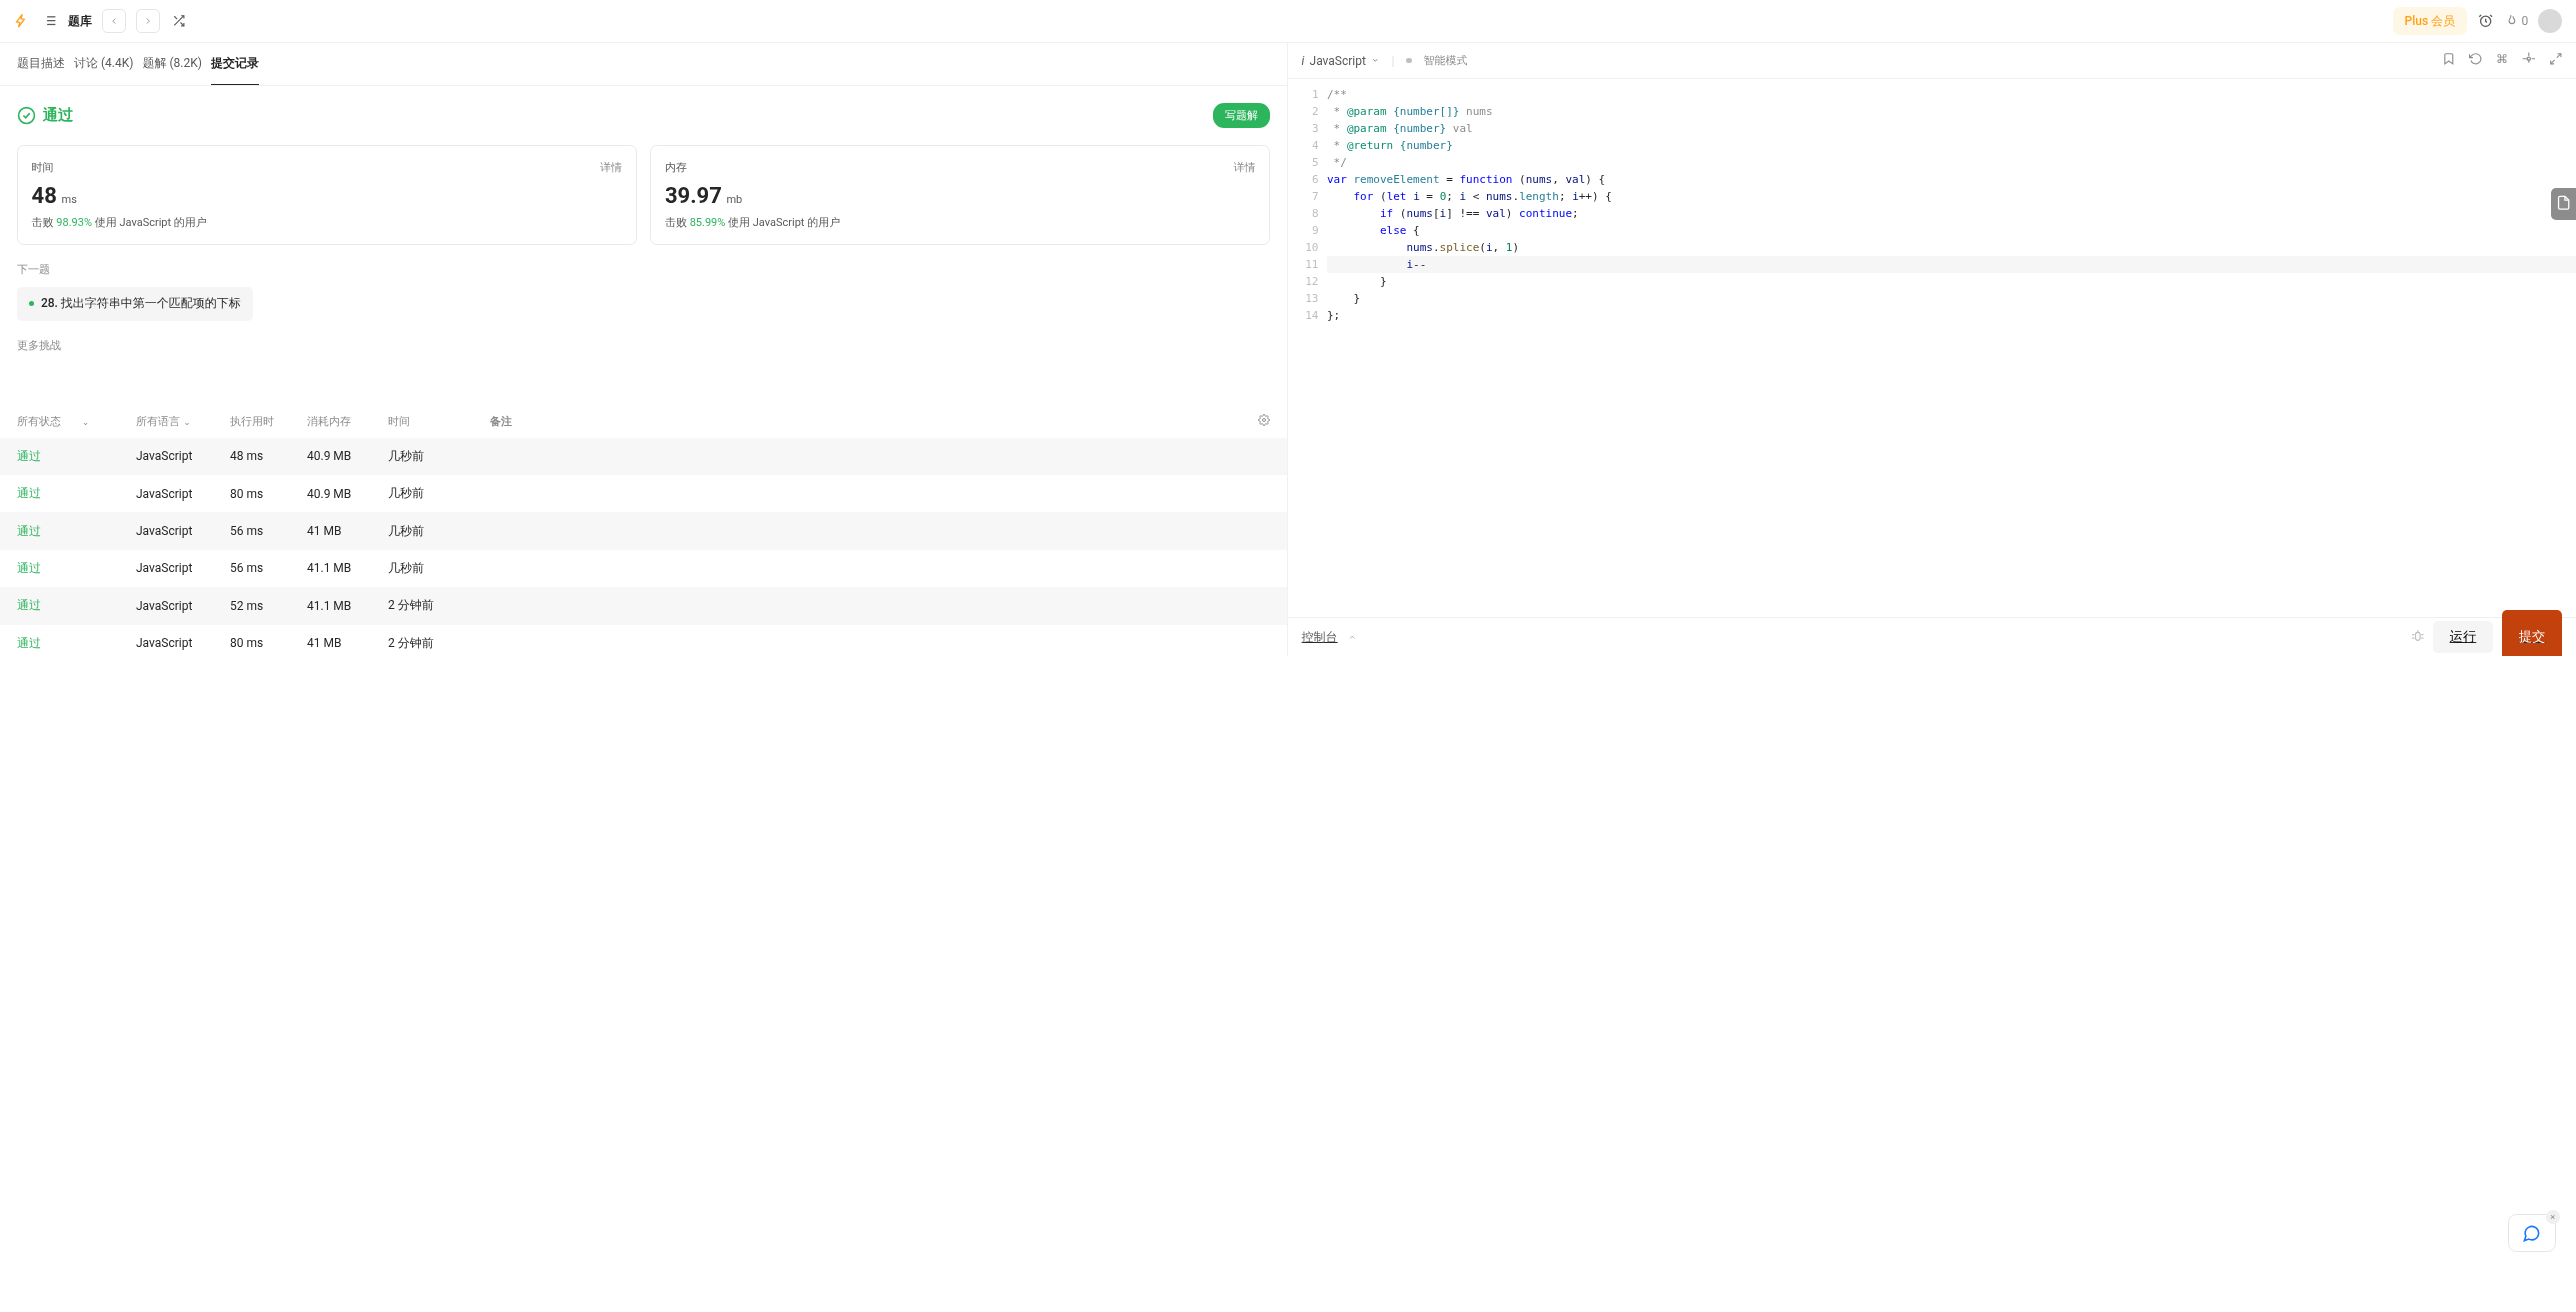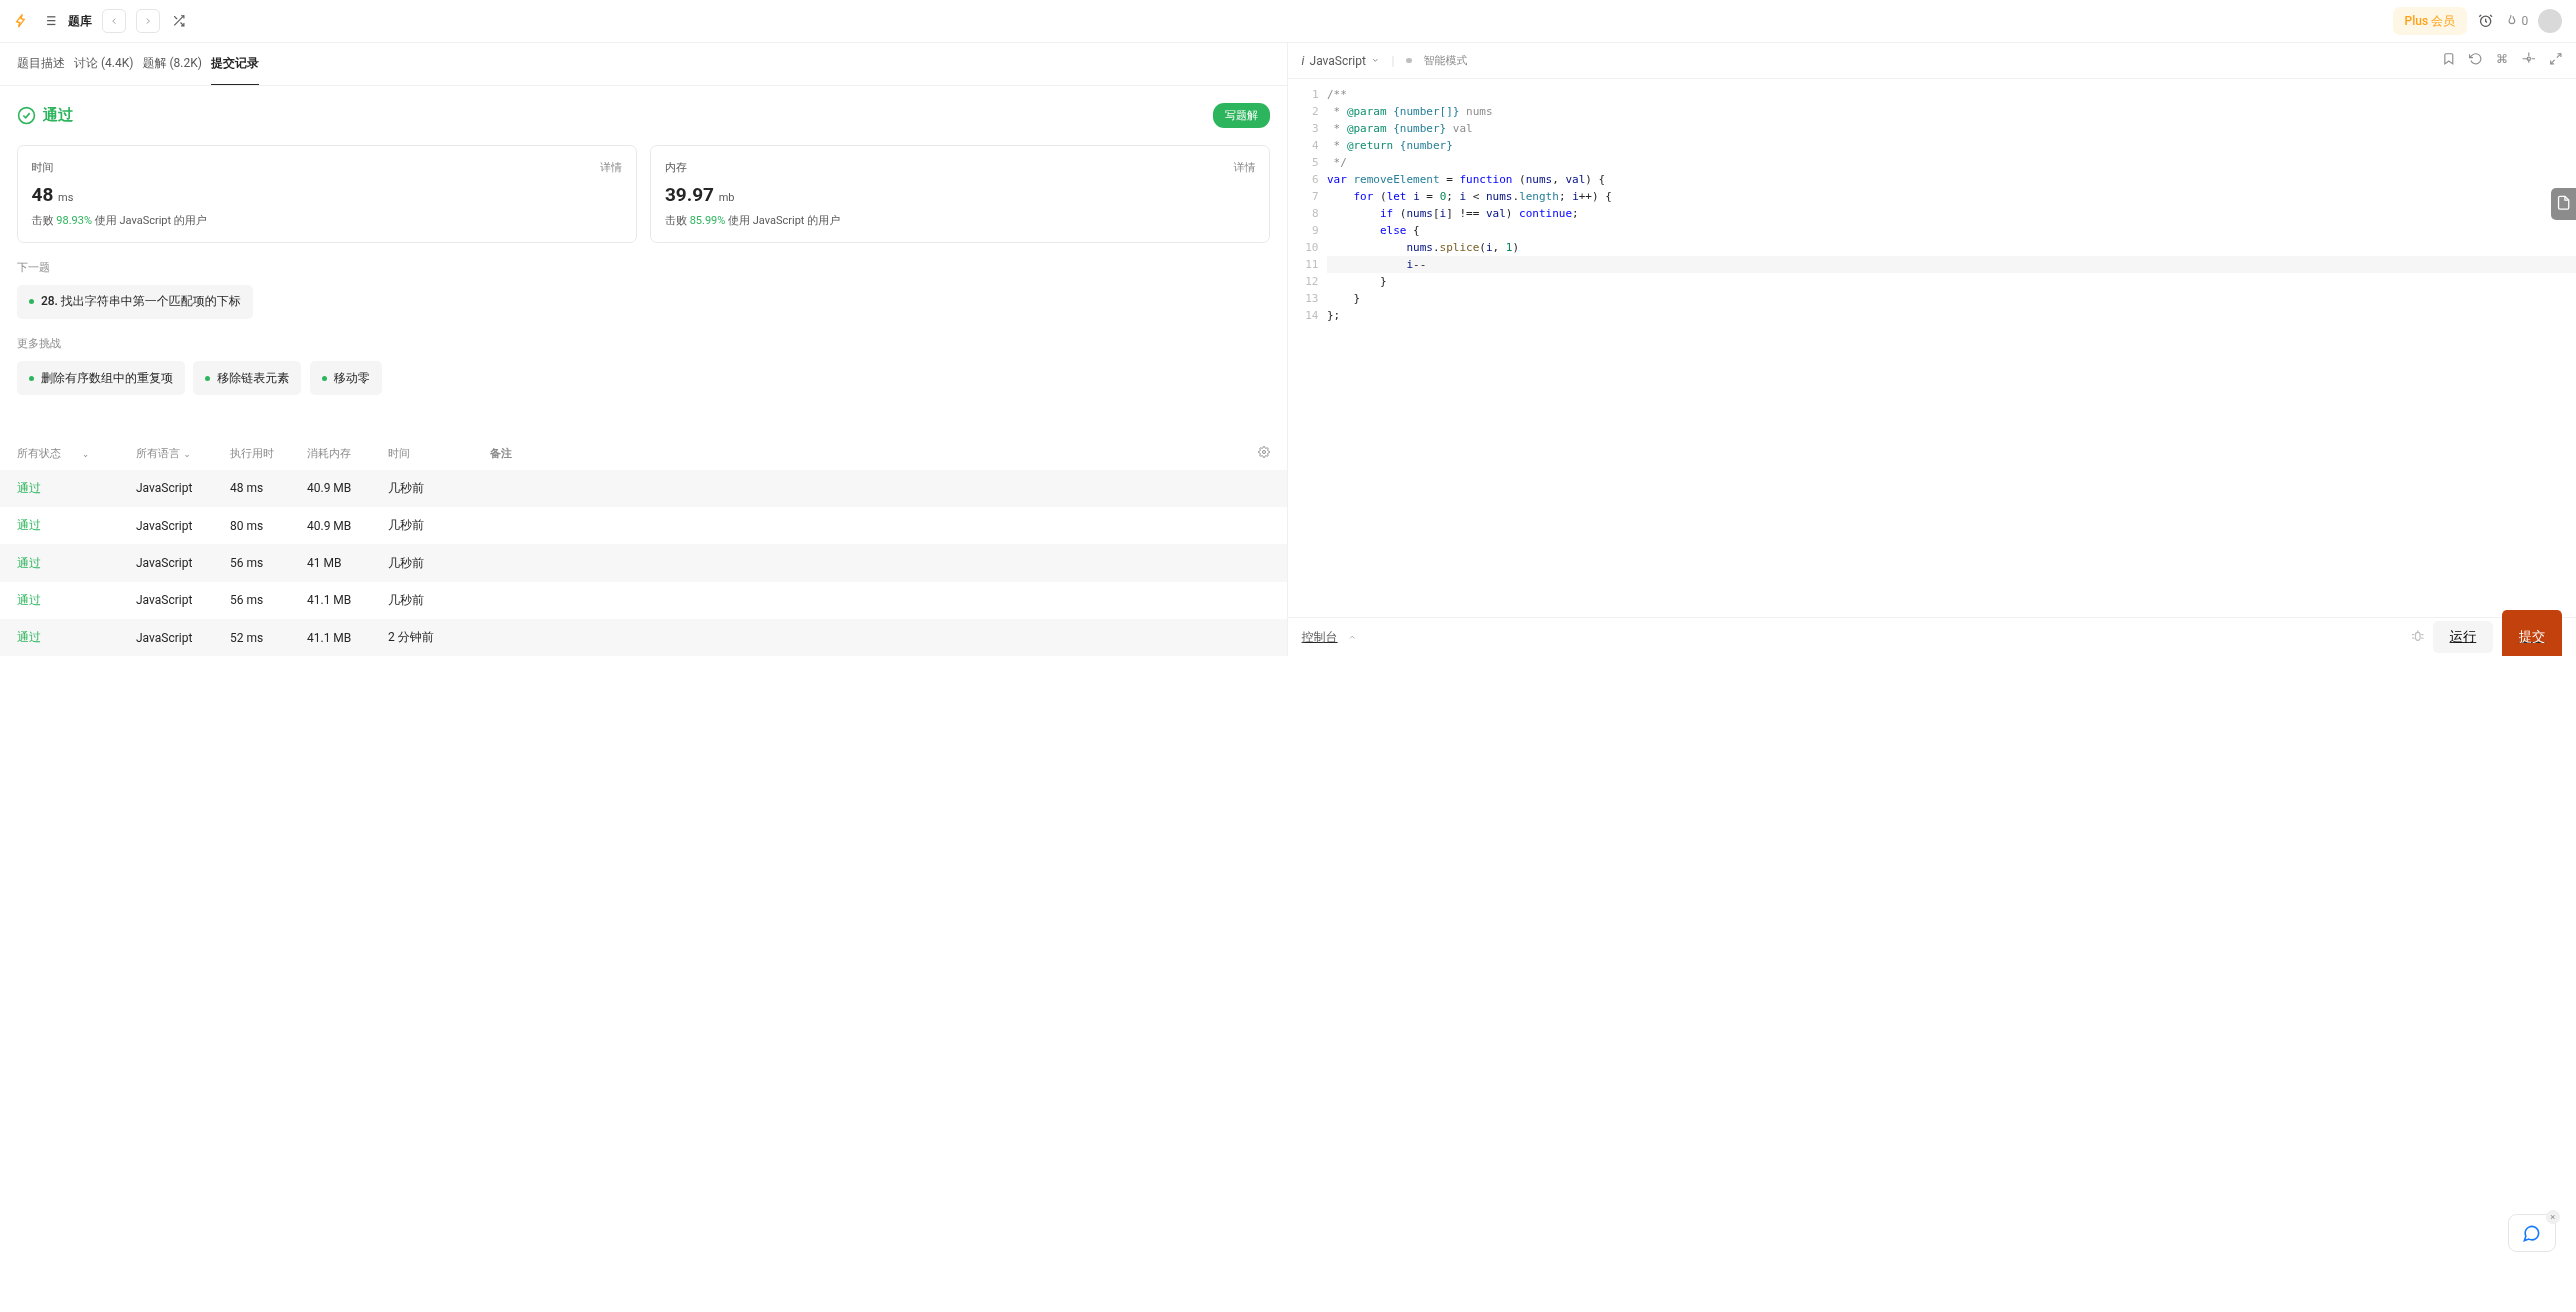--- a/index.html
+++ b/index.html
@@ -21,21 +21,21 @@
 .tab.active { color: #262626; font-weight: 600; border-bottom-color: #262626; }
 .result-area { padding: 17px; }
 .result-header { display: flex; justify-content: space-between; align-items: center; margin-bottom: 17px; }
 .pass-status { display: flex; align-items: center; gap: 6.8px; color: #2db55d; font-size: 15.3px; font-weight: 600; }
 .pass-status svg { width: 19px; height: 19px; }
 .write-btn { background: #2db55d; color: #fff; border: none; padding: 5.1px 12px; border-radius: 11px; cursor: pointer; font-size: 11px; }
 .metrics { display: flex; gap: 13.6px; }
 .metric-card { flex: 1; border: 0.9px solid #e8e8e8; border-radius: 6.8px; padding: 13.6px; }
 .metric-head { display: flex; justify-content: space-between; color: #595959; font-size: 11px; margin-bottom: 8.5px; }
 .metric-detail { color: #8c8c8c; cursor: pointer; }
-.metric-val { font-size: 19px; font-weight: 700; }
+.metric-val { font-size: 22px; font-weight: 700; }
 .metric-unit { font-size: 11px; color: #595959; margin-left: 1.7px; }
 .metric-beat { margin-top: 6.8px; font-size: 11px; color: #595959; }
 .metric-beat .pct { color: #2db55d; }
 .section-title { color: #8c8c8c; font-size: 11px; margin: 17px 0 10.2px; }
 .chip { display: inline-flex; align-items: center; gap: 6.8px; background: #f5f5f5; padding: 8.5px 12px; border-radius: 5.1px; font-weight: 500; cursor: pointer; margin-right: 8.5px; }
 .chip .dot { width: 5.1px; height: 5.1px; border-radius: 50%; background: #2db55d; }
 .table-wrapper { margin-top: 25.6px; }
 .table-head { display: flex; padding: 8.5px 17px; color: #8c8c8c; font-size: 11px; align-items: center; }
 .th-status { width: 119px; display: flex; align-items: center; gap: 21px; cursor: pointer; }
 .th-lang { width: 94px; display: flex; align-items: center; gap: 3.4px; cursor: pointer; }
@@ -192,30 +192,20 @@
         </div>
       </div>
 
       <div class="section-title">下一题</div>
       <div class="chip">
         <span class="dot"></span>
         <span>28. 找出字符串中第一个匹配项的下标</span>
       </div>
 
       <div class="section-title">更多挑战</div>
-      <div id="chips-container"><div class="chip">
-            <span class="dot"></span>
-            <span>删除有序数组中的重复项</span>
-          </div><div class="chip">
-            <span class="dot"></span>
-            <span>移除链表元素</span>
-          </div><div class="chip">
-            <span class="dot"></span>
-            <span>移动零</span>
-          </div></div>
     </div>
 
     <div class="table-wrapper">
       <div class="table-head">
         <div class="th-status">
             <span>所有状态</span>
             <span class="chev">⌄</span>
           </div>
         <div class="th-lang">
             <span>所有语言</span>

